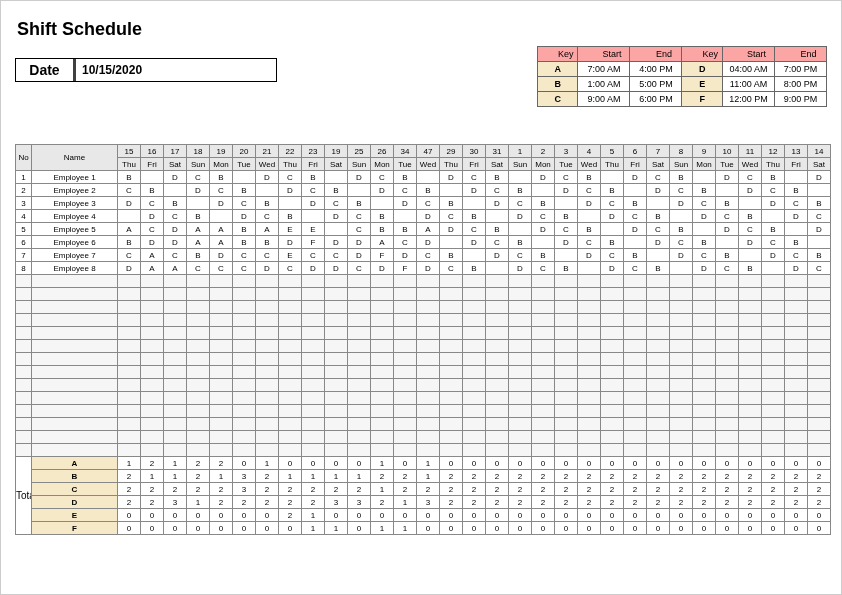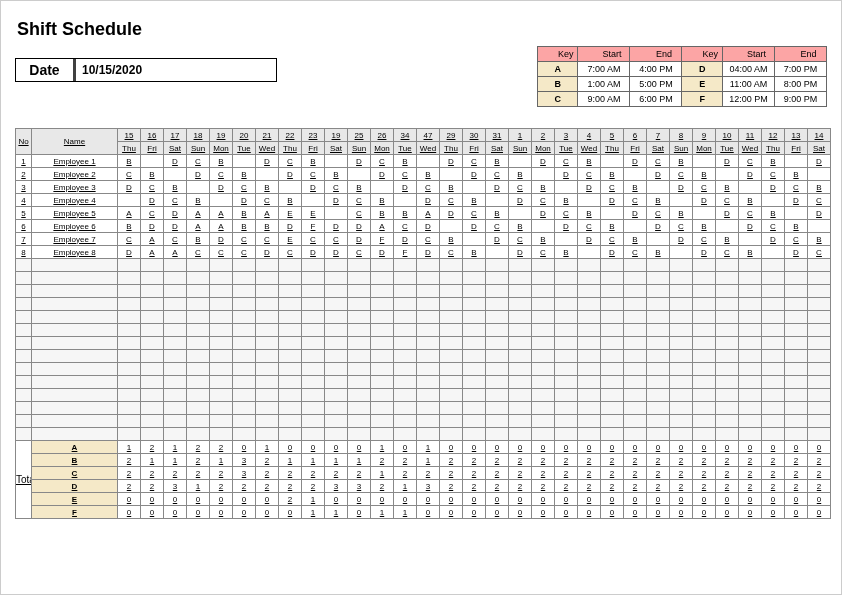--- a/index.html
+++ b/index.html
@@ -68,22 +68,21 @@
   .key-table th {
     background: #fca5a5;
     font-weight: normal;
     padding-left: 20px;
   }
   .key-table .kcol { width: 30px; }
   .key-table .tcol { width: 52px; }
   .key-cell { background: #f5e9c8; font-weight: bold; }
 
   .sched-wrap {
-    margin-top: 10px;
-    text-decoration: underline;
+    margin-top: 26px;
   }
   table.sched {
     border-collapse: collapse;
     width: 100%;
     table-layout: fixed;
     font-size: 8px;
   }
   table.sched th, table.sched td {
     border: 1px solid #888;
     text-align: center;

